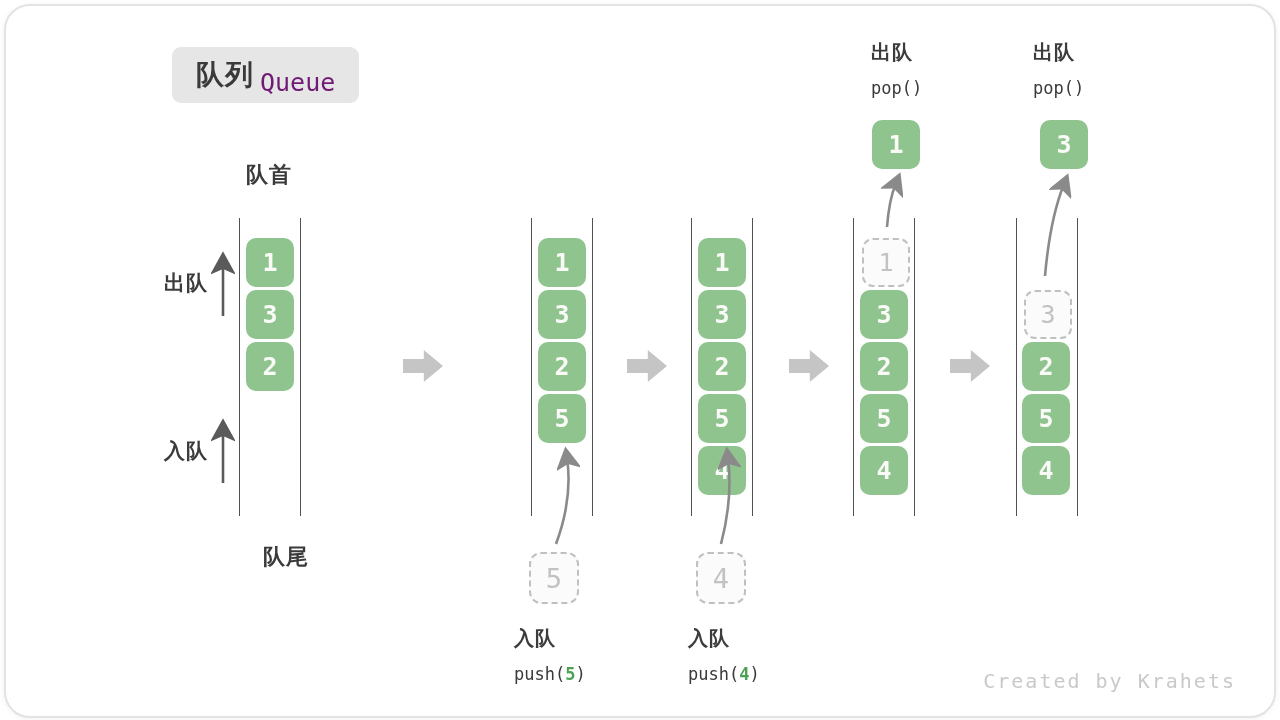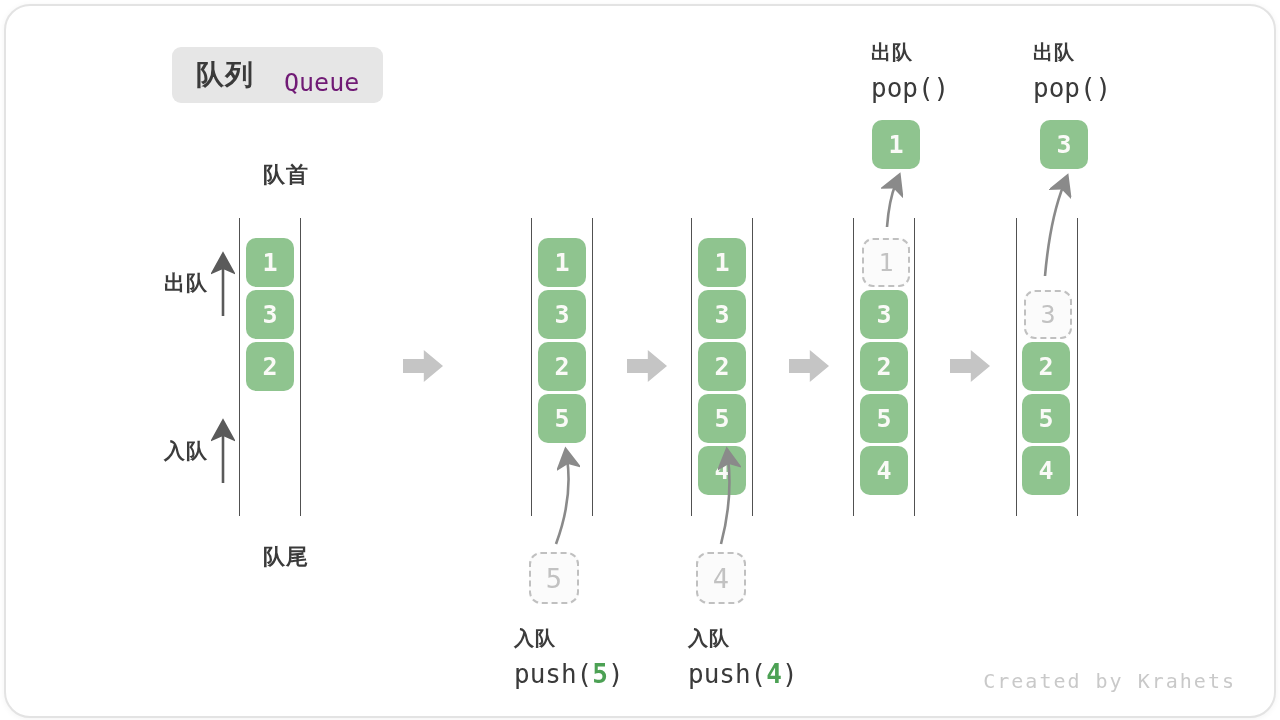--- a/index.html
+++ b/index.html
@@ -7,29 +7,29 @@
     position:absolute; left:4px; top:4px; width:1268px; height:710px;
     background:#fff; border:2px solid #e3e3e3; border-radius:26px;
     box-shadow:0 1px 6px rgba(0,0,0,.05);
     font-family:"Liberation Sans",sans-serif;
   }
   .abs{position:absolute;}
   
   #badge{
     left:166px; top:41px; height:56px; padding:0 24px;
     background:#e6e6e6; border-radius:9px;
-    display:flex; align-items:center; gap:30px;
+    display:flex; align-items:center; gap:6px;
   }
   #badge .zh{font-weight:700; font-size:28px; color:#3a3a3a; letter-spacing:1px;}
   #badge .en{font-family:"DejaVu Sans Mono",monospace; font-size:25px; color:#701a75;margin-top:14px;}
   
   .cn{font-weight:700; color:#3a3a3a; font-size:22px; letter-spacing:1px;}
   .cn-sm{font-weight:700; color:#3c3c3c; font-size:21px; letter-spacing:1px;}
   
-  .code{font-family:"DejaVu Sans Mono",monospace; font-size:26px; color:#3a3a3a;}
+  .code{font-family:"DejaVu Sans Mono",monospace; font-size:17px; color:#3a3a3a;}
   .code .arg{color:#4ca154; font-weight:700;}
   
   .rail{
     width:62px; height:298px; top:212px; box-sizing:border-box;
     border-left:1.5px solid #515151; border-right:1.5px solid #515151;
   }
   
   .b{
     width:48px; height:49px; border-radius:10px; background:#8FC48F;
     color:#fafaf7; display:flex; align-items:center; justify-content:center;
@@ -62,21 +62,21 @@
 </head>
 <body>
 
 <div id="card">
 
   <div class="abs" id="badge">
     <span class="zh">队列</span>
     <span class="en">Queue</span>
   </div>
 
-  <div class="abs cn" style="left:234px; top:154px; width:92px; text-align:center;">队首</div>
+  <div class="abs cn" style="left:240px; top:154px; width:92px; ">队首</div>
   <div class="abs cn" style="left:234px; top:536px; width:92px; text-align:center;">队尾</div>
 
   <div class="abs cn-sm" style="left:138px; top:263px; width:64px; text-align:right;">出队</div>
   <div class="abs cn-sm" style="left:138px; top:431px; width:64px; text-align:right;">入队</div>
 
   <div class="abs rail" style="left:233px;"></div>
   <div class="abs rail" style="left:525px;"></div>
   <div class="abs rail" style="left:685px;"></div>
   <div class="abs rail" style="left:847px;"></div>
   <div class="abs rail" style="left:1010px;"></div>

